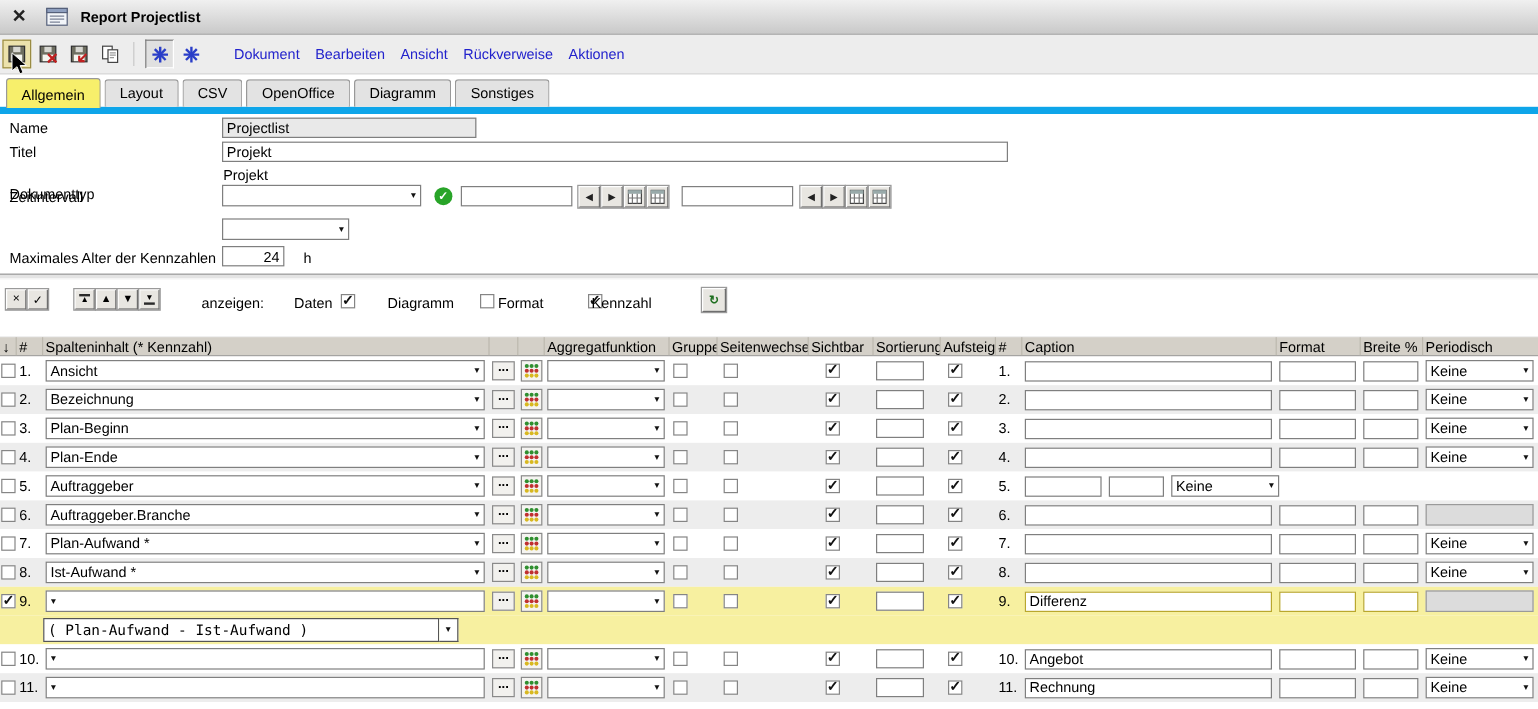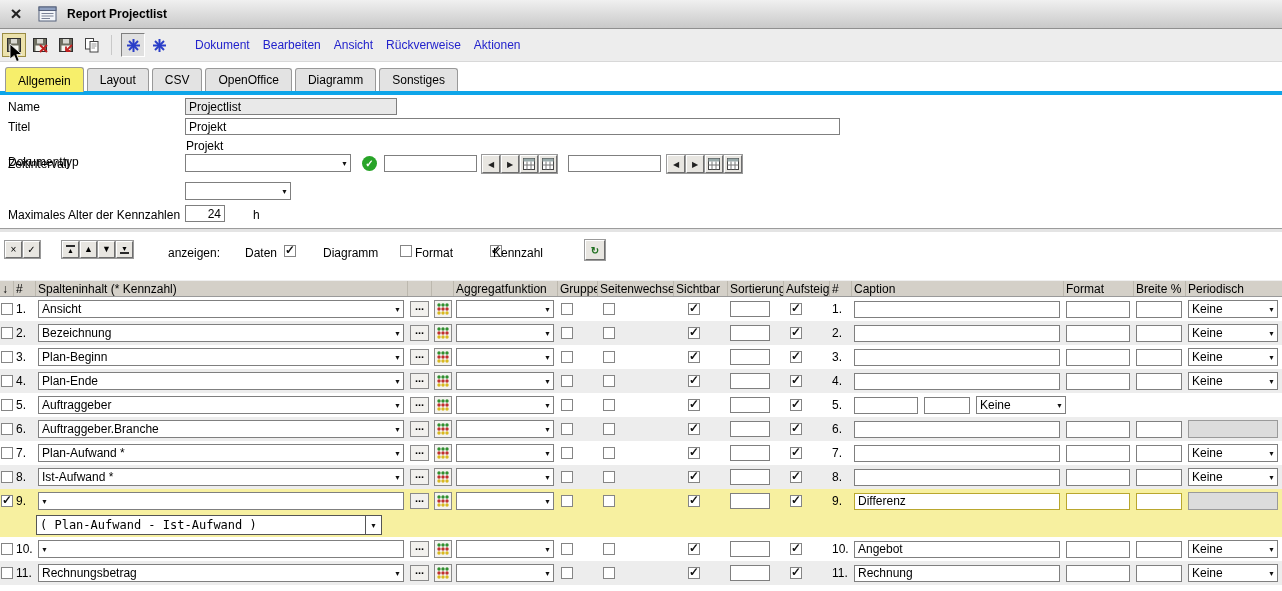--- a/index.html
+++ b/index.html
@@ -23,21 +23,21 @@
     background:transparent;border:1px solid transparent;padding:0;}
   .tb-btn.pressed{background:#ece2ac;border:1px solid #9a8c44;}
   .tb-btn.sunken{background:#e0e0e0;border:1px solid;border-color:#7f7f7f #ffffff #ffffff #7f7f7f;}
   .tb-sep{width:1px;height:20px;background:#c9c9c9;margin:0 7px;}
   .menubar{margin-left:24px;display:flex;gap:13px;}
   .menu-item{color:#2222cc;}
   .cursor-overlay{position:absolute;left:9px;top:43px;z-index:60;}
 
   
   .tabstrip{position:absolute;top:62px;left:0;right:0;height:33px;box-sizing:border-box;
-    display:flex;align-items:flex-end;padding-left:5px;border-bottom:4px solid #0ea5e9;}
+    display:flex;align-items:flex-end;padding-left:5px;border-bottom:6px solid #0ea5e9;}
   .tab{height:23px;box-sizing:border-box;padding:4px 12px 0;background:#e3e3e3;
     border:1px solid #999;border-bottom:none;border-radius:3px 3px 0 0;margin-right:3px;white-space:nowrap;}
   .tab.active{background:#f7ef6b;height:25px;padding-top:6px;margin-bottom:-1px;}
 
   
   .form-area{position:absolute;top:95px;left:0;right:0;height:133px;}
   .flabel{position:absolute;left:8px;white-space:nowrap;}
   .fvalue{position:absolute;white-space:nowrap;}
   .input{box-sizing:border-box;border:1px solid #7f7f7f;background:#fff;height:17px;
     font-family:"Liberation Sans",sans-serif;font-size:12px;padding:0 3px;}
@@ -269,21 +269,21 @@
           <line x1="0.5" y1="7" x2="11.5" y2="7" stroke="#777"></line>
         </svg>
     </button>
 
     <span class="select abs" style="left:185px;top:87px;width:106px">
       <span class="sel-text"></span>
       <span class="sel-arrow">▼</span>
     </span>
 
     <span class="flabel" style="top:113px">Maximales Alter der Kennzahlen</span>
-    <input class="input abs" style="left: 185px; top: 110px; width: 40px; text-align: right;" value="24">
+    <input class="input abs" style="left: 185px; top: 110px; width: 52px; text-align: right;" value="24">
     <span class="fvalue" style="left:253px;top:113px">h</span>
   </div>
 
   <div class="divider"></div>
 
   <div class="controlbar">
     <button class="sbtn" style="left:5px">
         <span>×</span>
       </button>
     <button class="sbtn" style="left:23px">
@@ -1092,21 +1092,20 @@
       </span>
     </div>
 
     <div class="trow alt">
       <span class="cell c-sel">
             <span class="cb sel-cb"></span>
           </span>
       <span class="cell c-num rownum">11.</span>
       <span class="cell c-content">
         <span class="select content-select">
-          <span class="sel-text content-text">Rechnungsbetrag</span>
           <span class="sel-arrow">▼</span>
         </span>
       </span>
       <span class="cell c-dots">
             <span class="dots-btn">...</span>
           </span>
       <span class="cell c-grid">
         <span class="grid-icon">
           <svg width="14" height="14" viewBox="0 0 14 14">
             <g fill="#2f8f2f">

